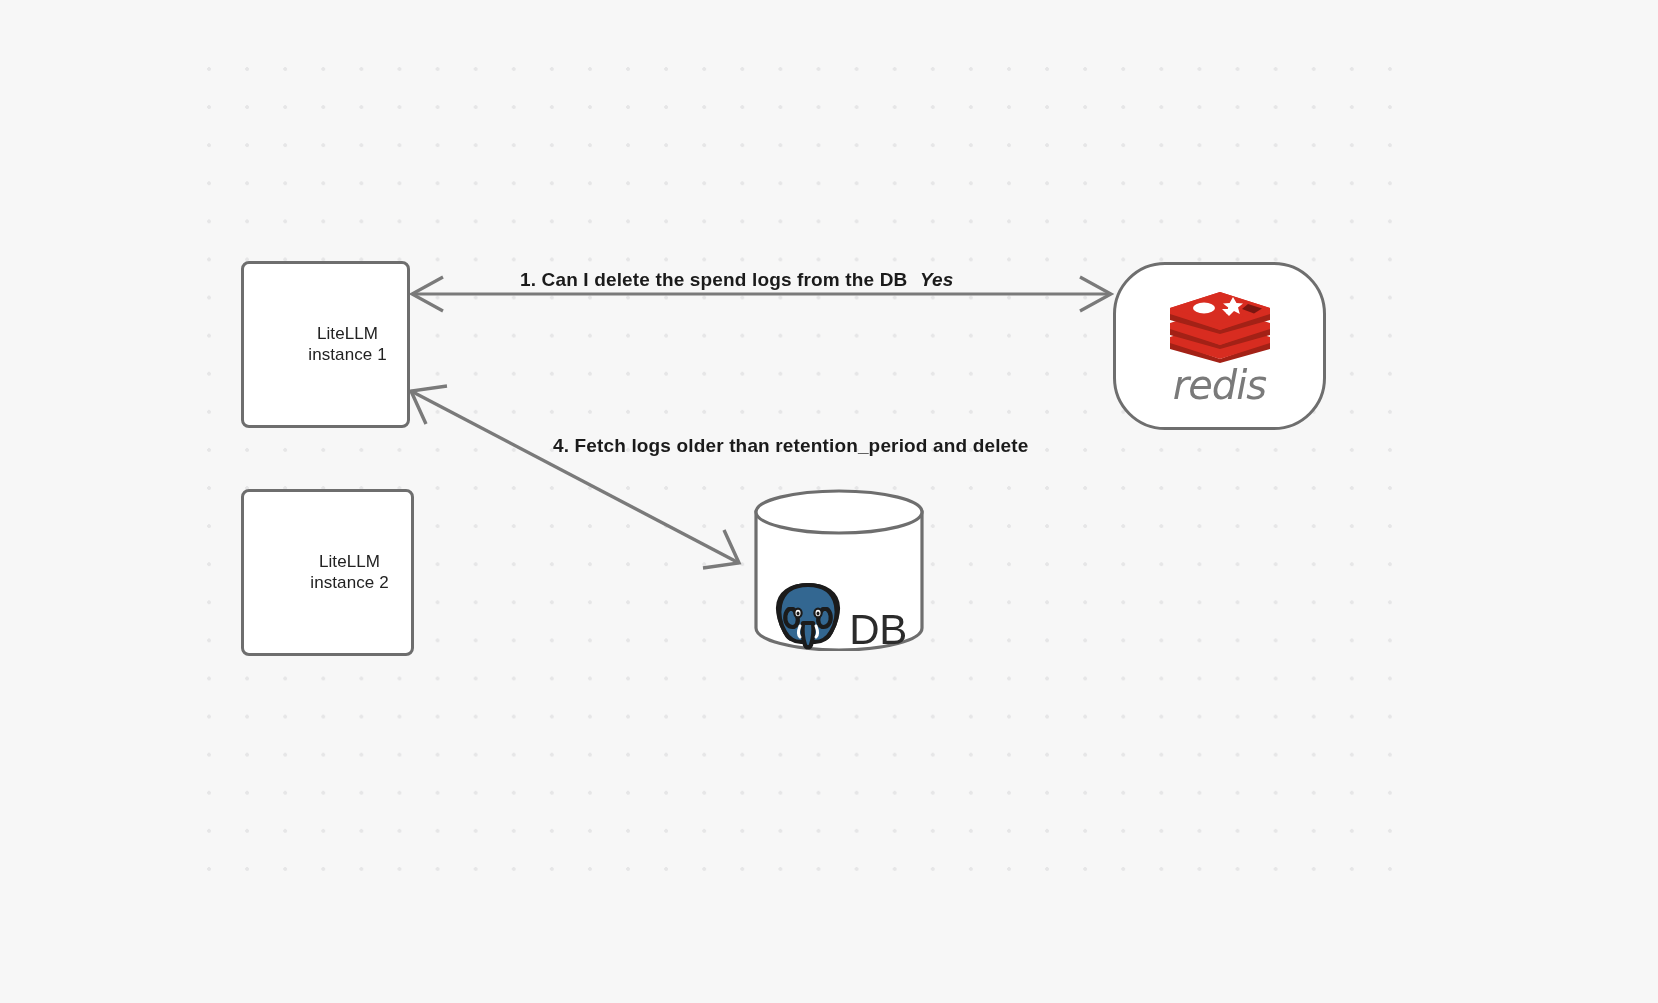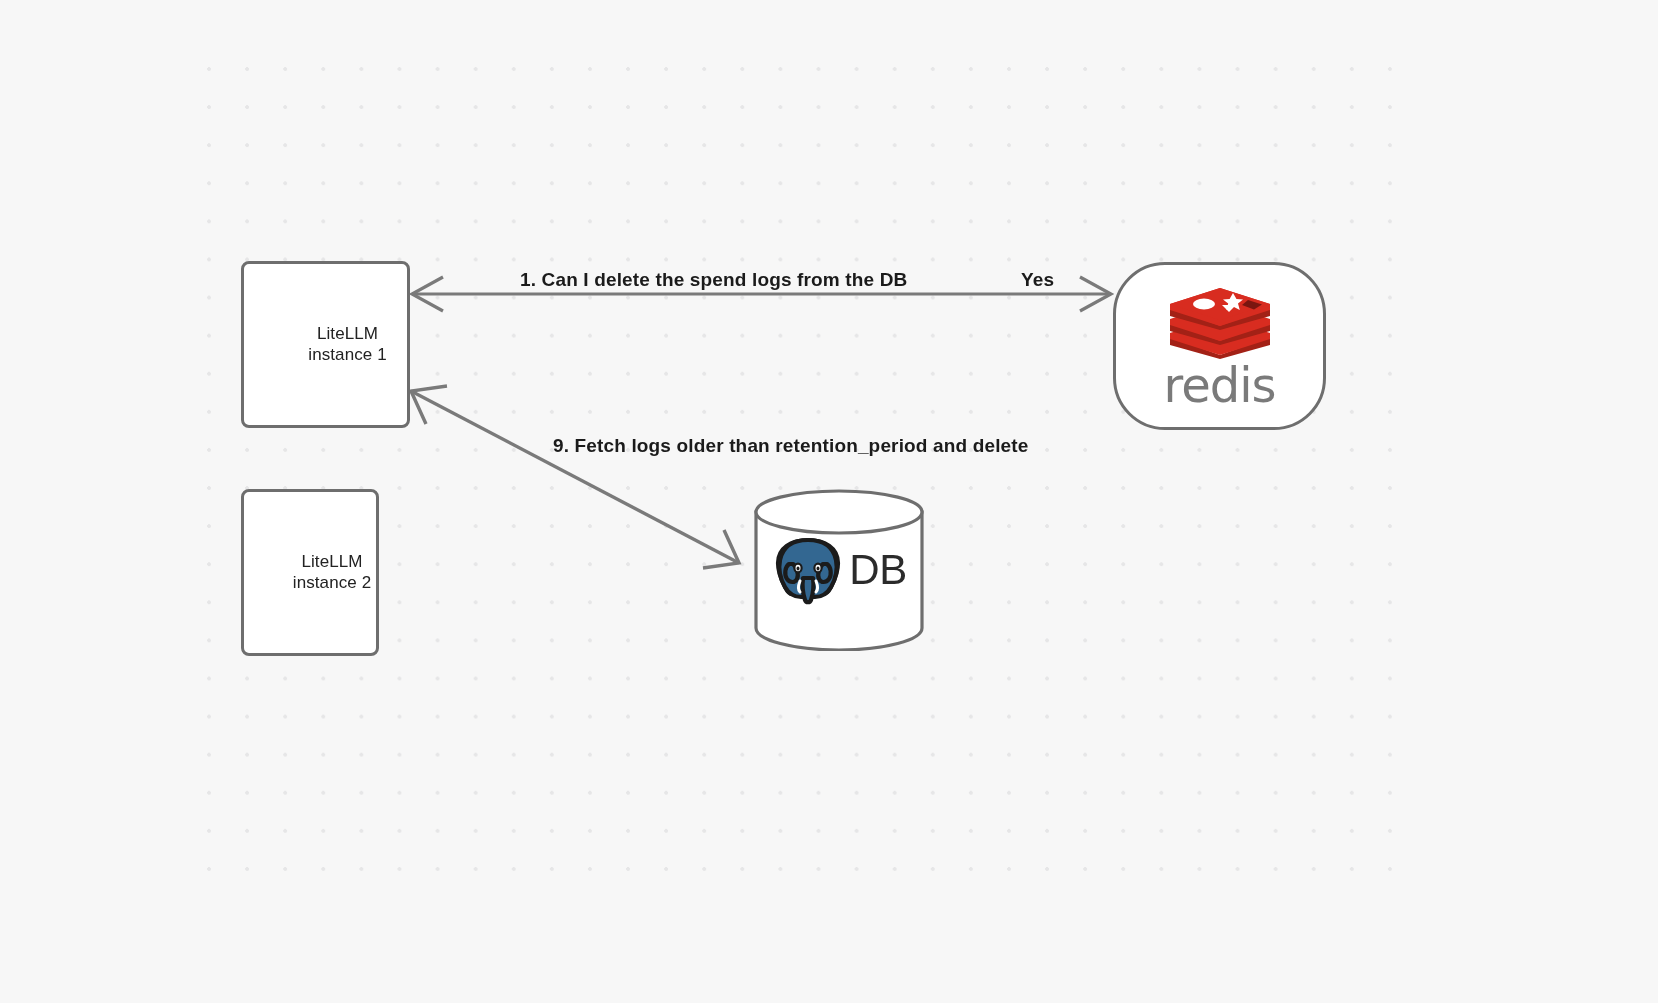--- a/index.html
+++ b/index.html
@@ -59,43 +59,44 @@
     background: #ffffff;
     border: 3px solid #6e6e6e;
     border-radius: 52px;
     box-sizing: border-box;
     display: flex;
     flex-direction: column;
     align-items: center;
     justify-content: center;
   }
   .redis-wordmark {
-    font-size: 48px;
+    font-size: 40px;
     color: #7a7a7a;
     font-family: "DejaVu Sans", sans-serif;
     letter-spacing: -1px;
     line-height: 1;
     margin-top: 2px;
     font-weight: 400;
+    font-style: italic;
   }
   .db-cyl {
     position: absolute;
     left: 753px;
     top: 489px;
     width: 172px;
     height: 162px;
   }
   .db-inner-label {
     position: absolute;
     left: 753px;
     top: 489px;
     width: 172px;
     height: 162px;
     display: flex;
-    align-items: center;
+    align-items: flex-end;
     justify-content: center;
     gap: 4px;
     pointer-events: none;
   }
   .db-text {
     font-size: 42px;
     color: #2b2b2b;
     font-family: "Liberation Sans", sans-serif;
     line-height: 1;
     letter-spacing: -0.5px;
@@ -141,21 +142,21 @@
       <path d="M 447 386 L 411 391 L 426 424" fill="none" stroke="#7a7a7a" stroke-width="3.4" stroke-linecap="butt" stroke-linejoin="miter"></path>
 
       <path d="M 703 568 L 739 563 L 724 530" fill="none" stroke="#7a7a7a" stroke-width="3.4" stroke-linecap="butt" stroke-linejoin="miter"></path>
     </g>
   </svg>
 
   <div class="node-box" style="left:241px; top:261px; width:169px; height:167px;">
     <span class="node-label">LiteLLM instance 1</span>
   </div>
 
-  <div class="node-box" style="left:241px; top:489px; width:138px; height:167px;">
+  <div class="node-box" style="left:241px; top:489px; width:173px; height:167px;">
     <span class="node-label">LiteLLM instance 2</span>
   </div>
 
 
   <div class="redis-node">
     <svg width="108" height="76" viewBox="0 0 108 76" xmlns="http://www.w3.org/2000/svg">
 
       <g>
         <path d="M4 54 L54 72 L104 54 L104 62 L54 76 L4 62 Z" fill="#a32116"></path>
         <path d="M4 50 L54 34 L104 50 L104 56 L54 72 L4 56 Z" fill="#d82c20"></path>
@@ -207,17 +208,17 @@
       <ellipse cx="47" cy="34.5" rx="1.5" ry="2" fill="#1b1b1b"></ellipse>
 
       <path d="M29 47 C27 52 27 56 29 58" fill="none" stroke="#ffffff" stroke-width="3" stroke-linecap="round"></path>
       <path d="M45 47 C47 52 47 56 45 58" fill="none" stroke="#ffffff" stroke-width="3" stroke-linecap="round"></path>
     </svg>
     <span class="db-text">DB</span>
   </div>
 
   <div class="edge-label" style="left:475px; top:269px;margin-left:45px;">1.  Can I delete the spend logs from the DB</div>
 
-  <div class="edge-label" style="left:1021px; top:269px;">Yes</div>
-
-  <div class="edge-label" style="left:553px; top:435px;">9.  Fetch logs older than retention_period and delete</div>
+  <div class="edge-label" style="left:920px; top:269px;font-style:italic;">Yes</div>
+
+  <div class="edge-label" style="left:553px; top:435px;">4.  Fetch logs older than retention_period and delete</div>
 
 </div>
 
 </body></html>

